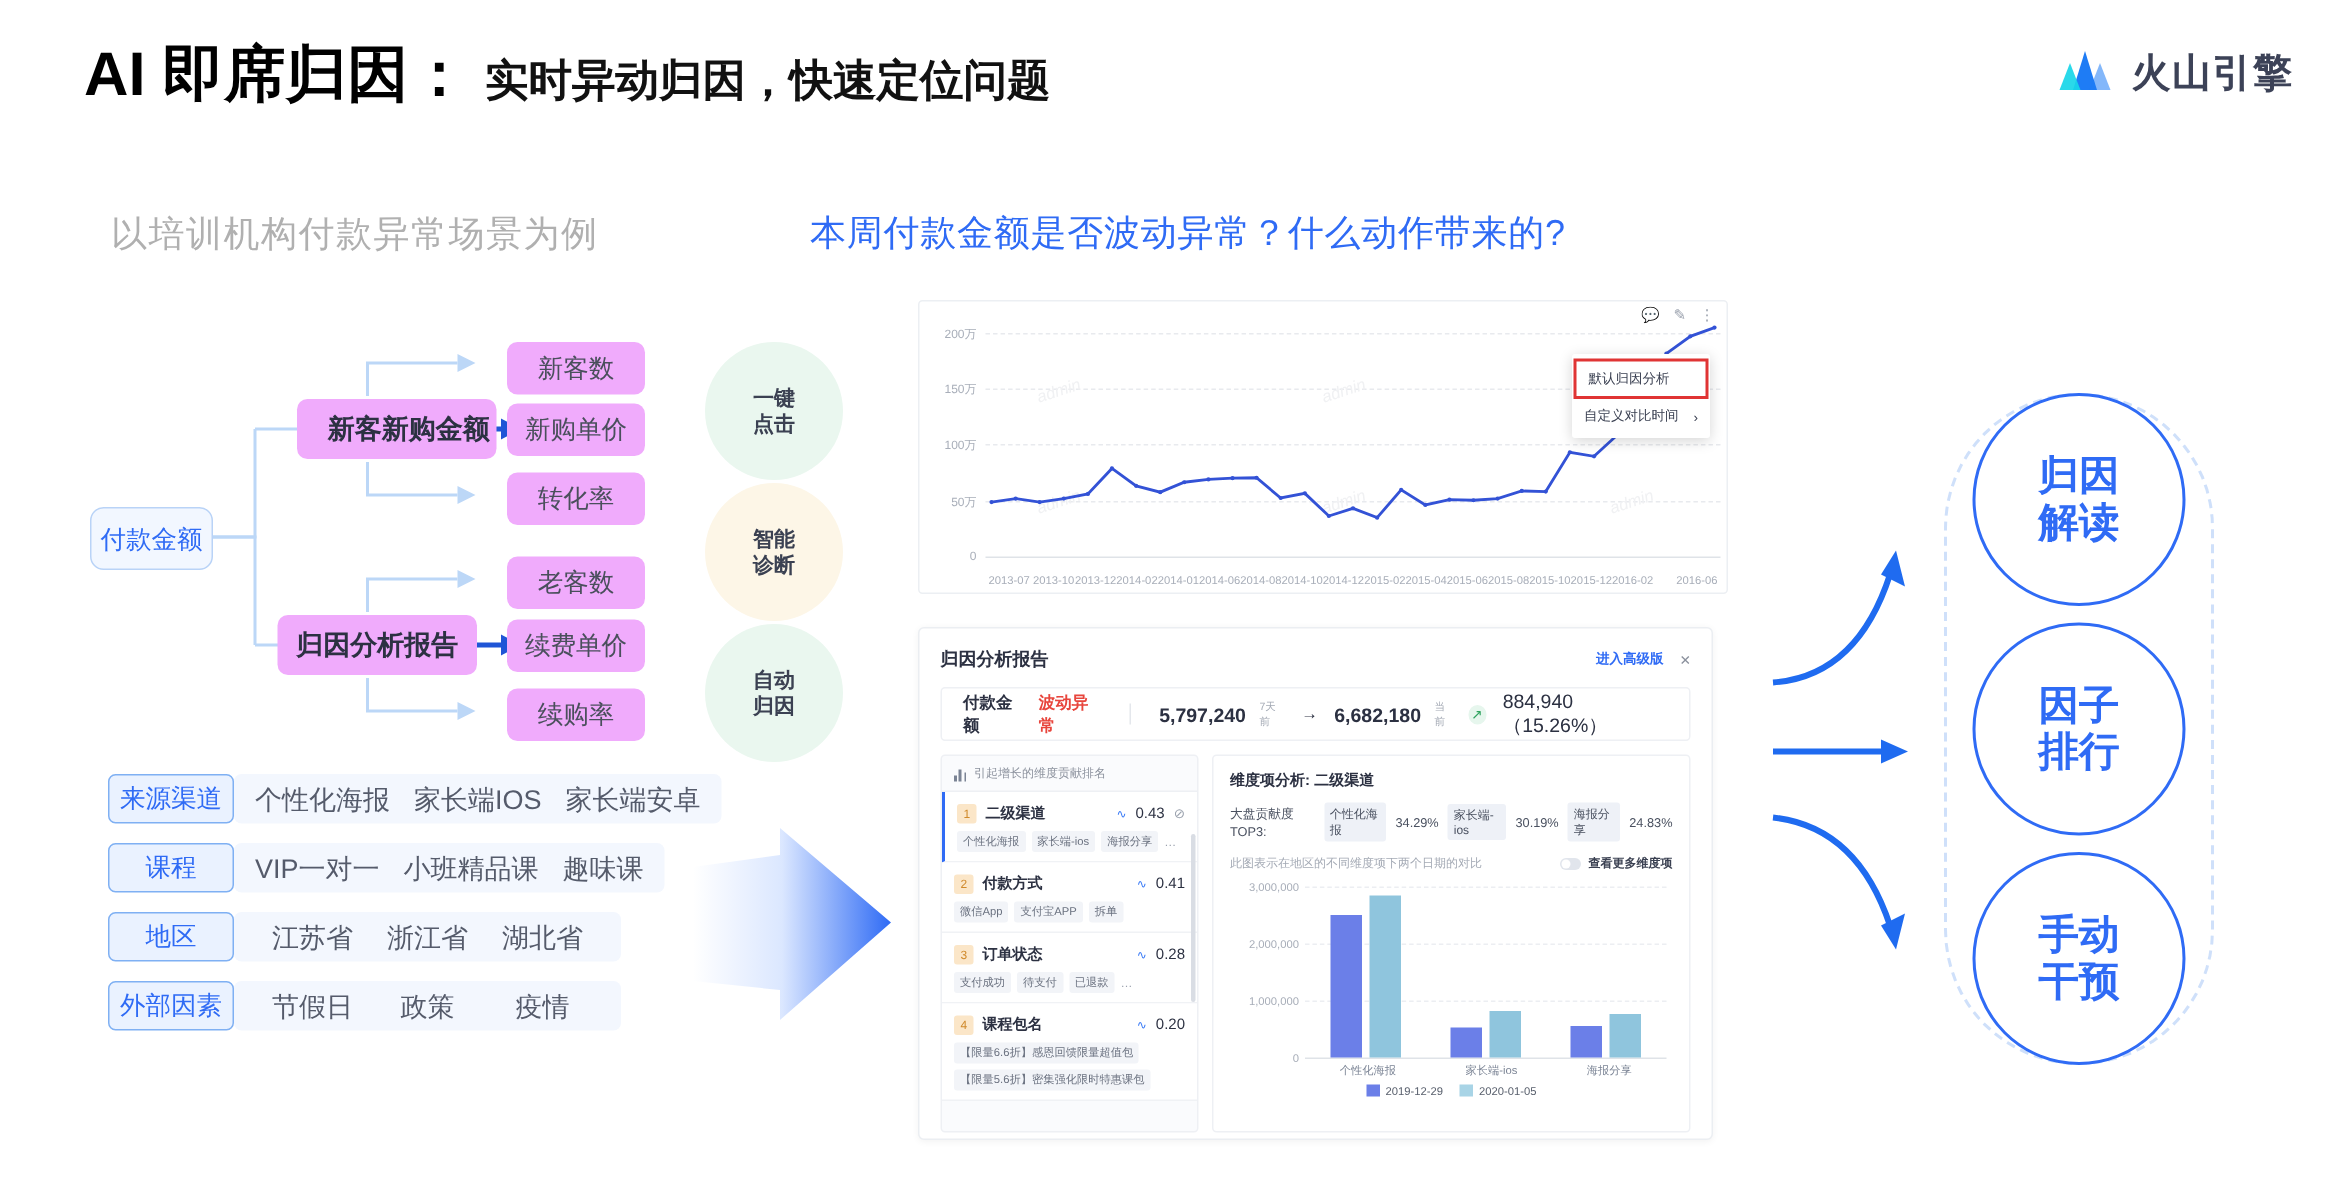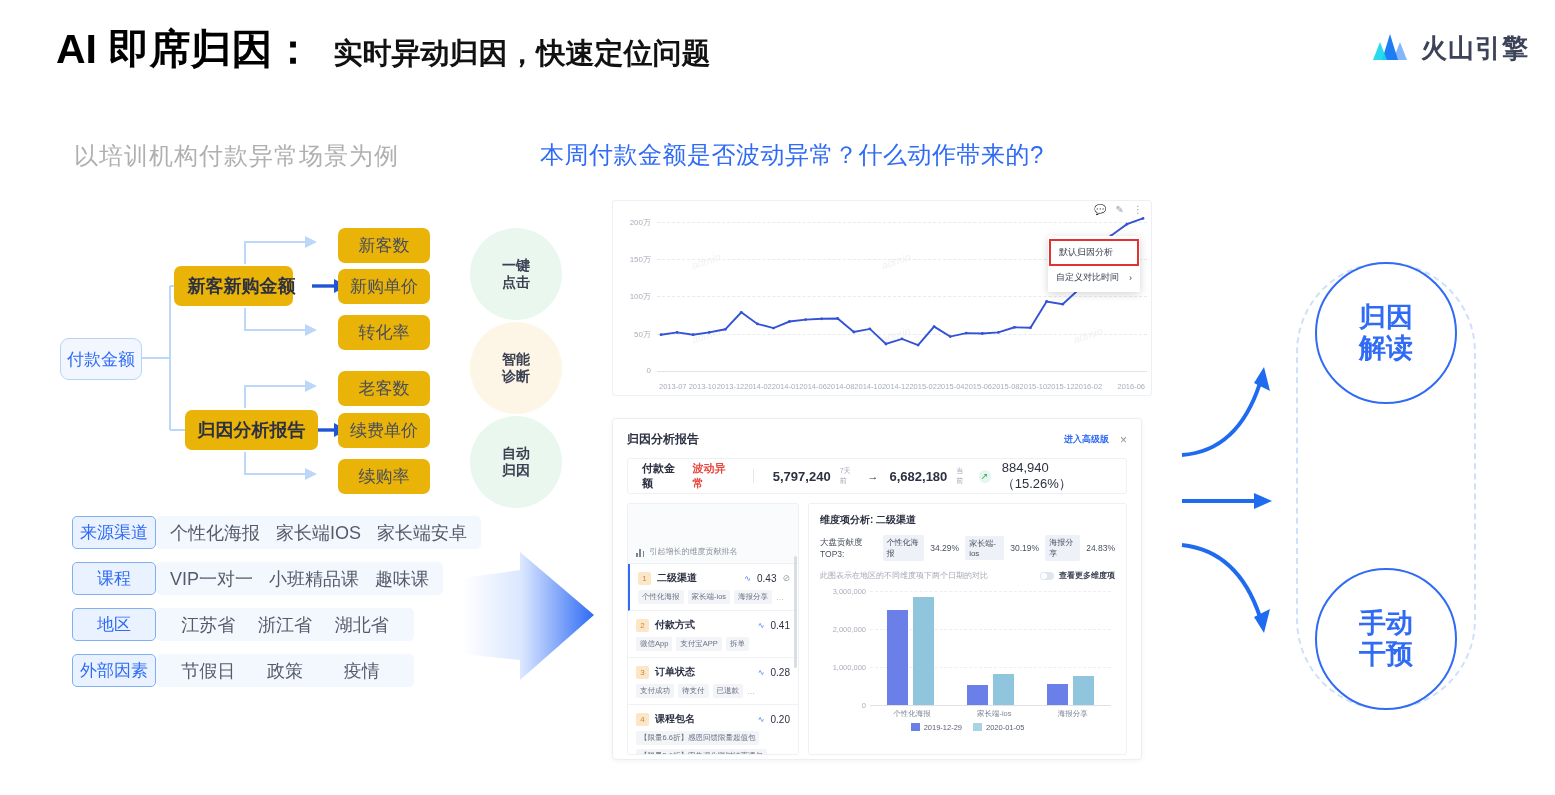--- a/index.html
+++ b/index.html
@@ -7,21 +7,21 @@
     width: 1555px; height: 795px;
     background: #ffffff;
     font-family: "Liberation Sans", "DejaVu Sans", sans-serif;
     position: relative;
     overflow: hidden;
   }
 
   
   .page-title {
     position: absolute; left: 56px; top: 22px;
-    display: flex; align-items: baseline; gap: 20px;
+    display: flex; align-items: baseline; gap: 10px;
   }
   .title-main { font-size: 41px; font-weight: bold; color: #000; letter-spacing: 0px; }
   .title-sub { font-size: 29px; font-weight: bold; color: #111; }
 
   .logo { position: absolute; right: 26px; top: 30px; display: flex; align-items: center; gap: 11px; }
   .logo-text { font-size: 26px; font-weight: bold; color: #3c4257; letter-spacing: 1px; }
 
   
   .sub-left {
     position: absolute; left: 74px; top: 140px;
@@ -30,21 +30,21 @@
   .sub-right {
     position: absolute; left: 540px; top: 139px;
     font-size: 24px; color: #2f6bf5; letter-spacing: 0.5px;
   }
 
   
   .tree { position: absolute; left: 60px; top: 228px; width: 410px; height: 270px; }
   .tree svg { position: absolute; left: 0; top: 0; }
   .node {
     position: absolute;
-    background: #eab308;
+    background: #f0abfc;
     border-radius: 7px;
     display: flex; align-items: center; justify-content: center;
     font-size: 17px; color: #4a4f5c;
     white-space: nowrap;
   }
   .node.root {
     background: #f2f7ff; border: 1.5px solid #b9d3f7;
     color: #2f6bf5; border-radius: 9px;
   }
   .node.mid { font-weight: bold; color: #2c3142; font-size: 18px; }
@@ -158,21 +158,20 @@
   
   .factors {
     width: 172px; background: #fafbfd;
     border: 1px solid #eef0f4; border-radius: 3px;
     position: relative; overflow: hidden;
   }
   .factors-head {
     display: flex; align-items: flex-end; gap: 5px;
     padding: 6px 8px; font-size: 8px; color: #8b919d;
     border-bottom: 1px solid #eef0f4;
-    margin-top: 36px;
   }
   .bars-icon { display: flex; align-items: flex-end; gap: 1.5px; height: 8px; }
   .bars-icon i { width: 1.8px; background: #7b8495; display: block; }
   .factor {
     background: #fff; padding: 7px 8px 6px;
     border-bottom: 1px solid #f0f2f5; position: relative;
   }
   .factor.active { border-left: 2.5px solid #2f6bf5; }
   .factor-top { display: flex; align-items: center; gap: 6px; }
   .f-rank {
@@ -294,21 +293,21 @@
       <path d="M252 202 L276 202"></path>
     </g>
     <g fill="#1f55d6">
       <path d="M274 51 l13 7 l-13 7 z"></path>
       <path d="M274 195 l13 7 l-13 7 z"></path>
     </g>
   </svg>
 
   <div class="node root" style="left:0px; top:110px; width:82px; height:42px;">付款金额</div>
 
-  <div class="node mid" style="left:114px; top:38px; width:119px; height:40px;padding-left:16px;">新客新购金额</div>
+  <div class="node mid" style="left:138px; top:38px; width:133px; height:40px;padding-left:16px;">新客新购金额</div>
   <div class="node mid" style="left:125px; top:182px; width:133px; height:40px;">归因分析报告</div>
 
   <div class="node" style="left:278px; top:0px; width:92px; height:35px;">新客数</div>
   <div class="node" style="left:278px; top:41px; width:92px; height:35px;">新购单价</div>
   <div class="node" style="left:278px; top:87px; width:92px; height:35px;">转化率</div>
 
   <div class="node" style="left:278px; top:143px; width:92px; height:35px;">老客数</div>
   <div class="node" style="left:278px; top:185px; width:92px; height:35px;">续费单价</div>
   <div class="node" style="left:278px; top:231px; width:92px; height:35px;">续购率</div>
 </div>
@@ -644,17 +643,21 @@
     </g>
   </svg>
 </div>
 
 <div class="right-group">
   <div class="dash-cap"></div>
   <div class="circle" style="top:0px;">
     <span>归因</span>
     <span>解读</span>
   </div>
+  <div class="circle" style="top:153px;">
+    <span>因子</span>
+    <span>排行</span>
+  </div>
   <div class="circle" style="top:306px;">
     <span>手动</span>
     <span>干预</span>
   </div>
 </div>
 
 </body></html>

